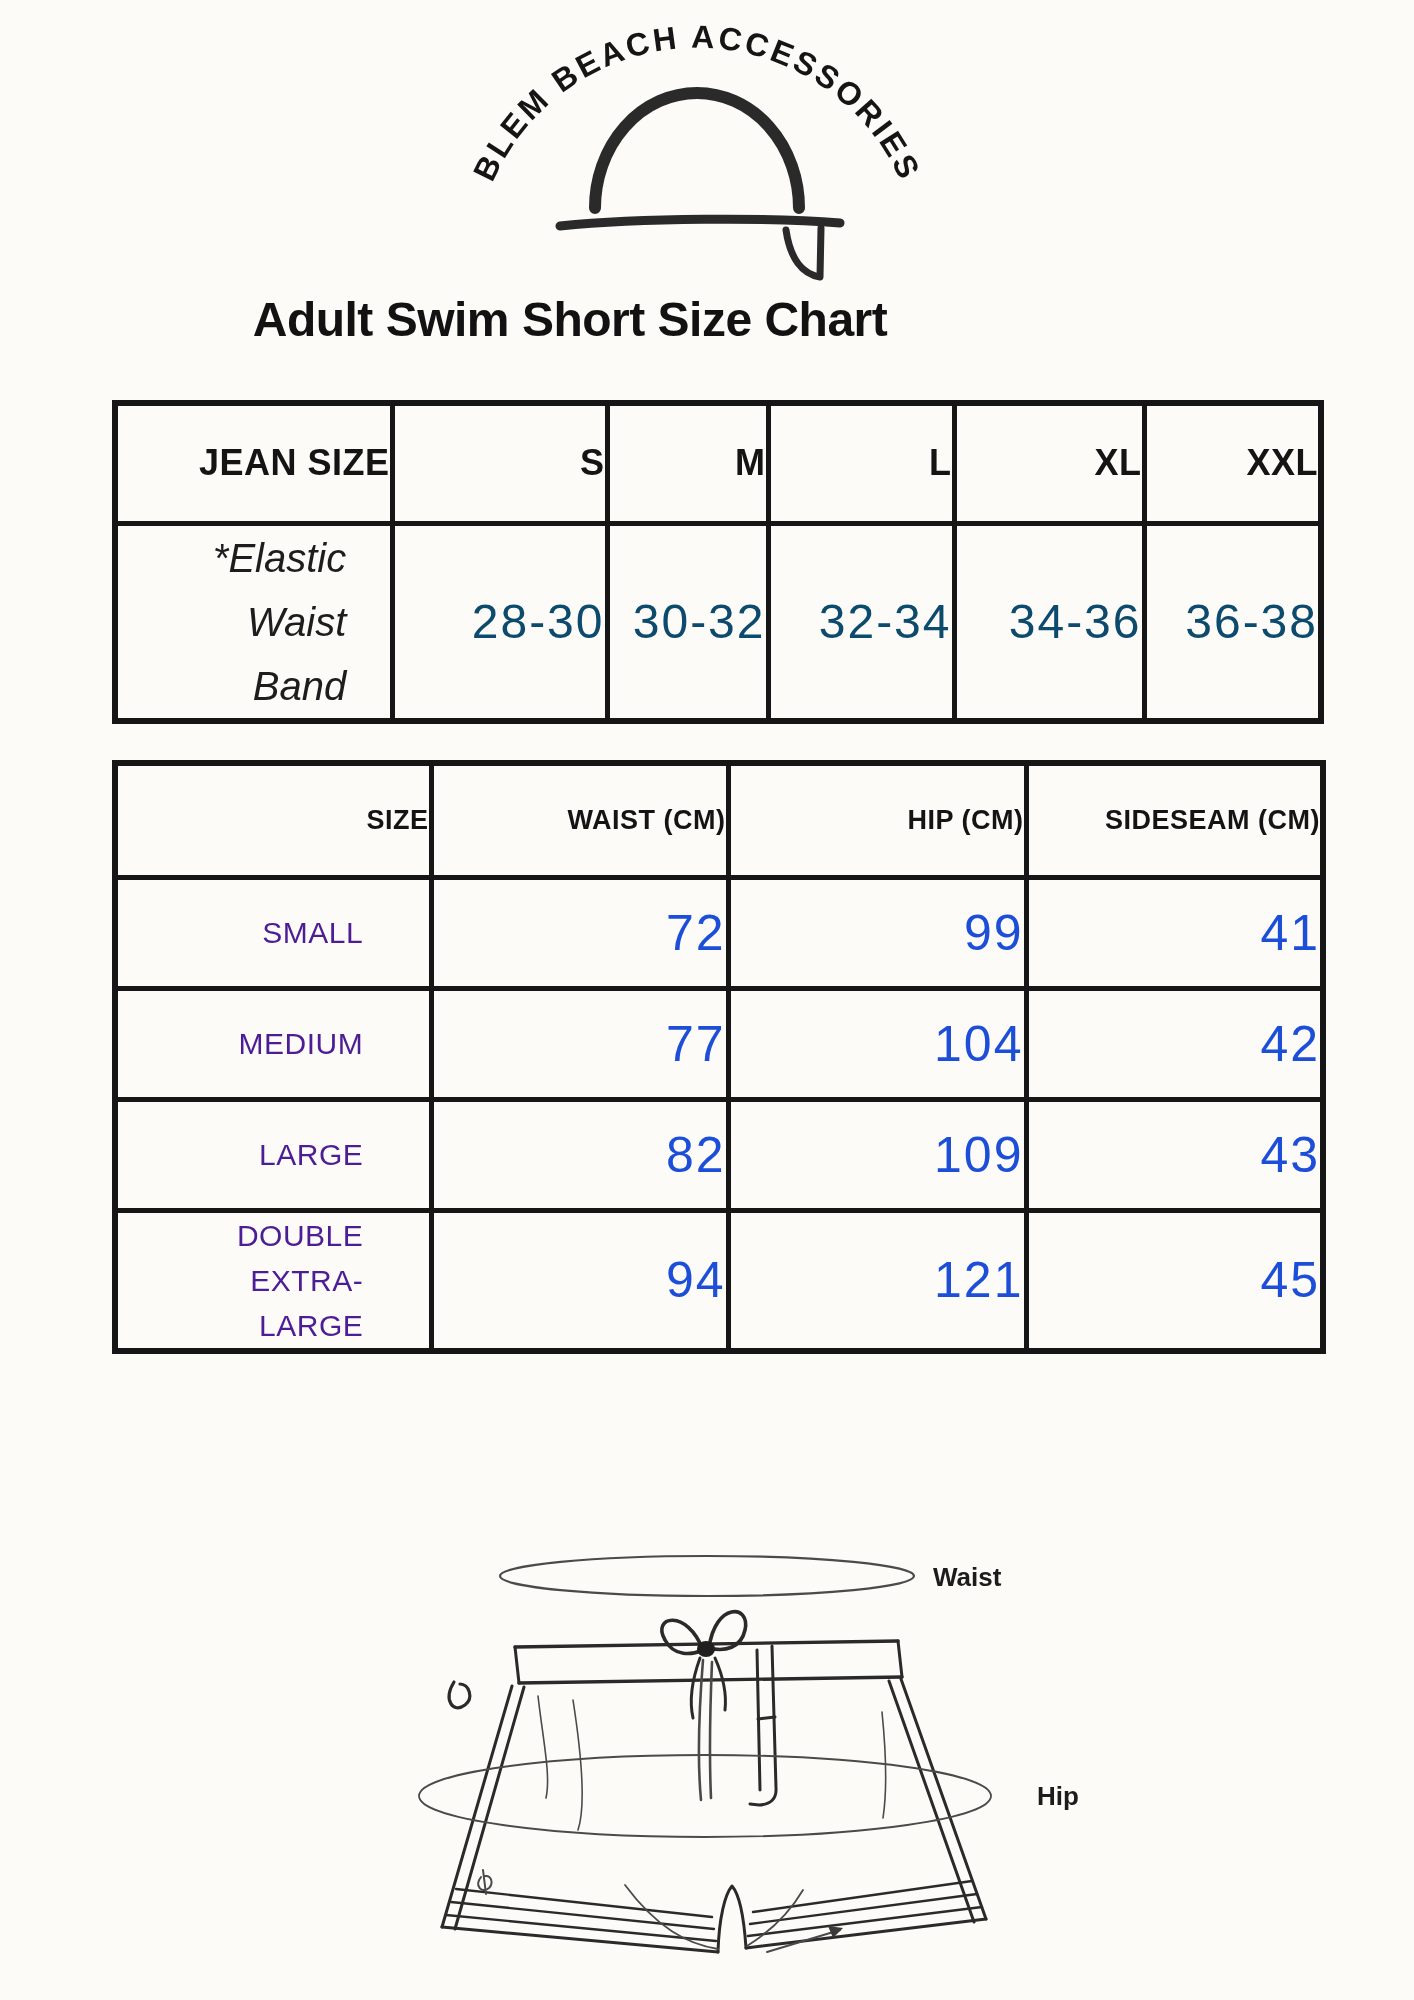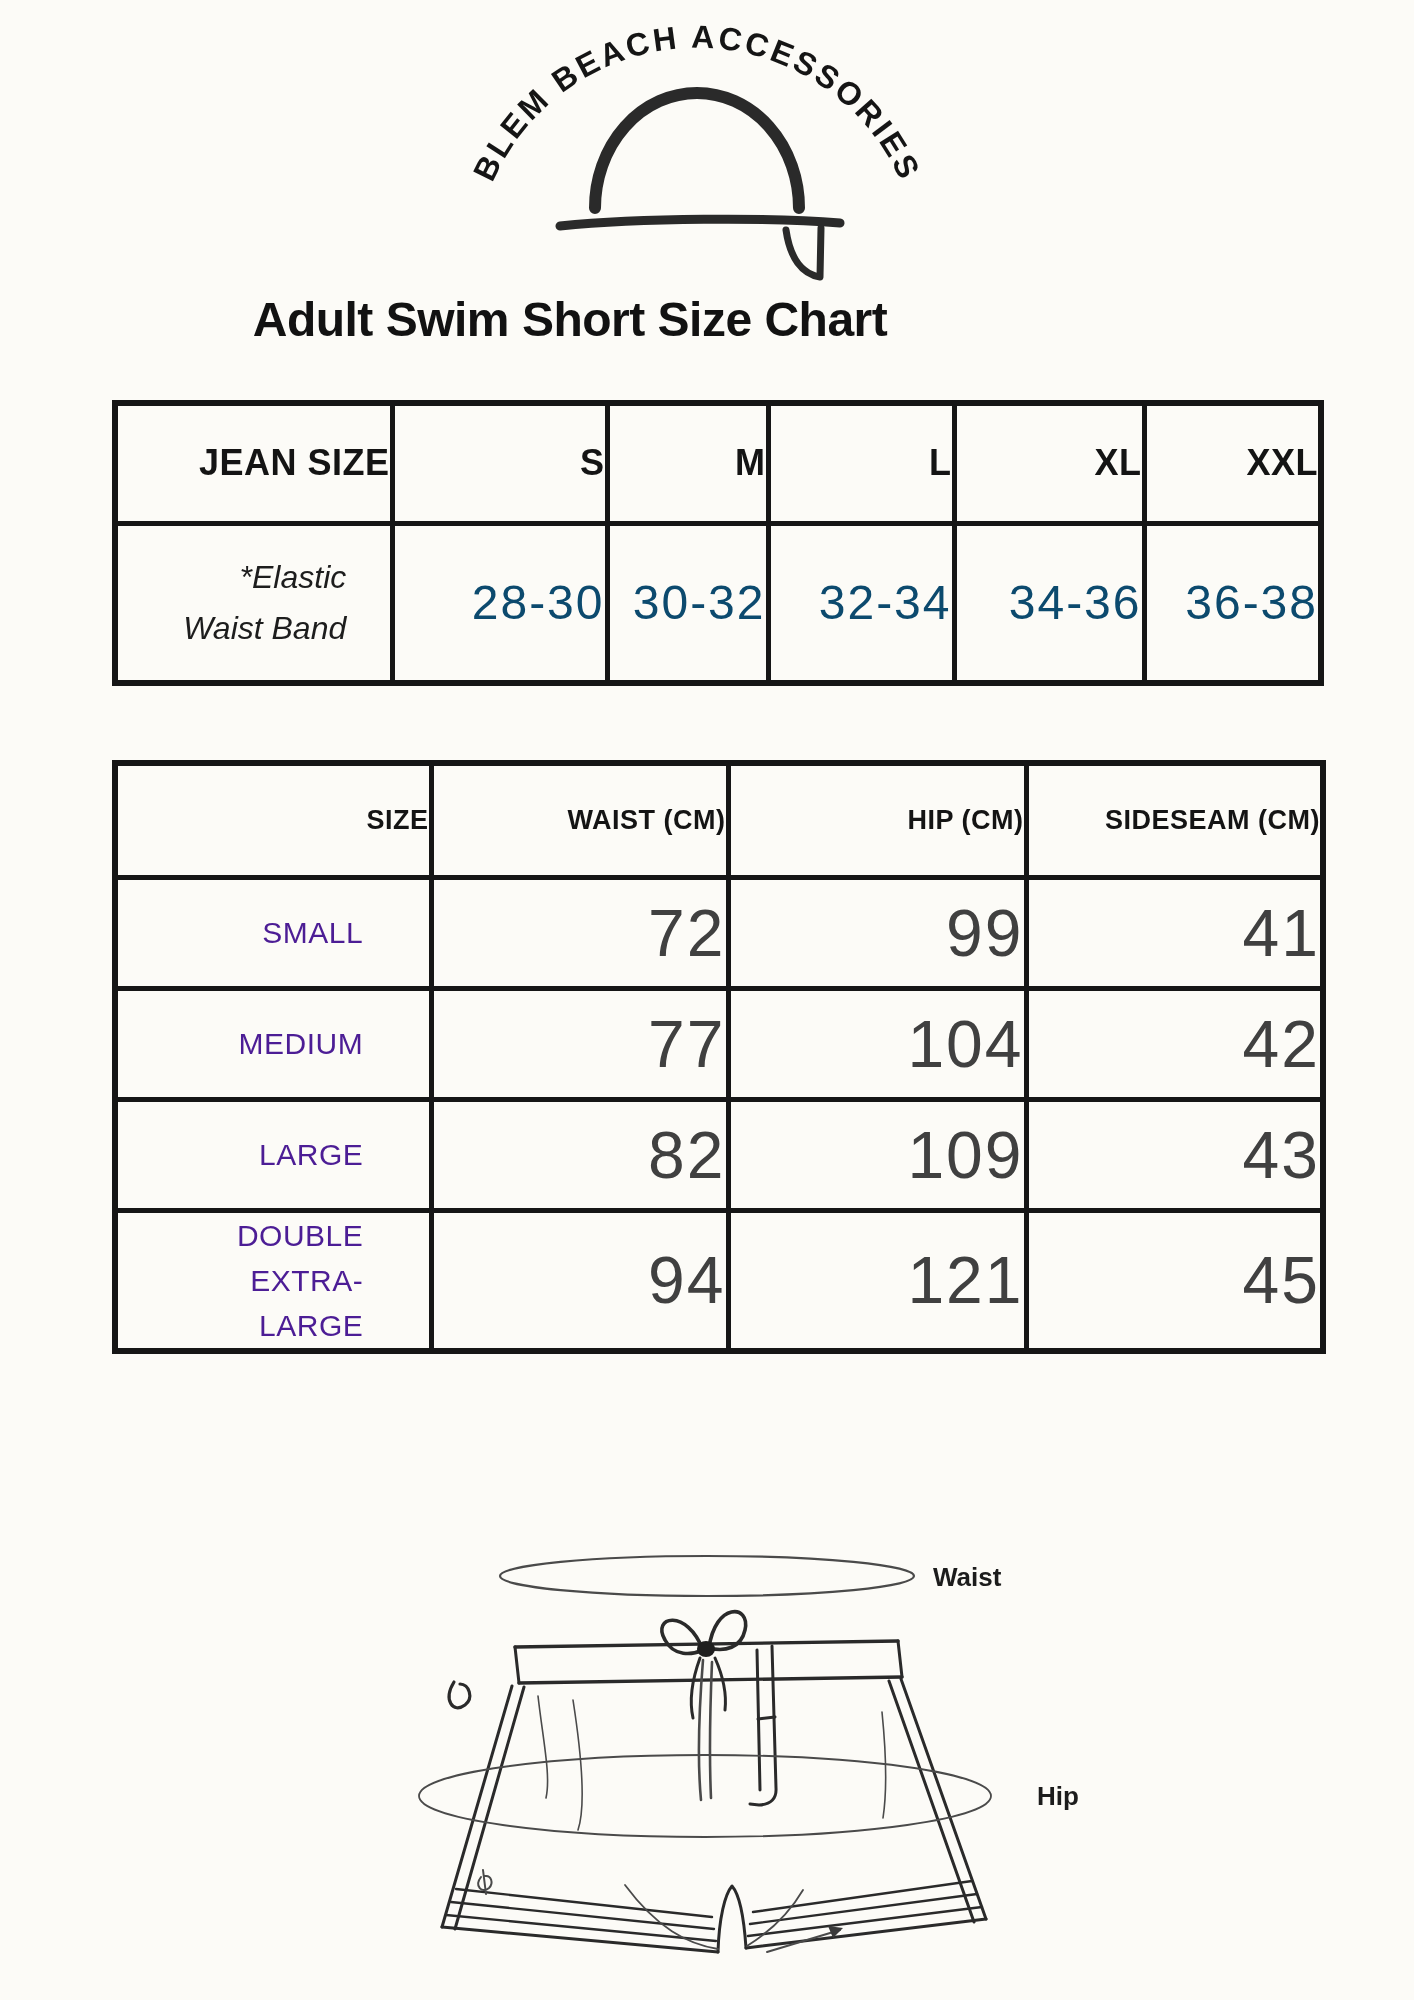--- a/index.html
+++ b/index.html
@@ -22,27 +22,27 @@
   .t2{left:112px;top:760px;width:1208px;}
   .t1 th,.t1 td,.t2 th,.t2 td{
     border:5px solid #161616;text-align:right;vertical-align:middle;padding:0;
   }
   .t1{border:6px solid #161616;}
   .t2{border:6px solid #161616;}
   .t1 .hdr-row{height:120px;}
   .t1 .data-row{height:160px;}
   .t1 th{font-size:36px;font-weight:bold;letter-spacing:0.5px;color:#141414;}
   .t1 td{font-size:48px;font-weight:normal;letter-spacing:2px;color:#0c4a6e;}
-  .t1 td.lbl{font-size:32px;font-style:italic;letter-spacing:0;color:#1d1d1d;}
+  .t1 td.lbl{font-size:40px;font-style:italic;letter-spacing:0;color:#1d1d1d;}
   .t1 td.lbl .wrap{max-width:185px;margin:0 auto;line-height:1.6;}
   .t2 .hdr-row{height:114px;}
   .t2 .data-row{height:111px;}
   .t2 .data-row-last{height:128px;}
   .t2 th{font-size:27px;font-weight:bold;letter-spacing:0.5px;color:#141414;}
-  .t2 td{font-size:66px;letter-spacing:2px;color:#404040;}
+  .t2 td{font-size:50px;letter-spacing:2px;color:#1d4ed8;}
   .t2 td.lbl{font-size:30px;letter-spacing:0.5px;color:#4c1d95;}
   .t2 td.lbl .wrap{max-width:180px;margin:0 auto;line-height:1.5;}
   .diagram-svg{position:absolute;left:335px;top:1500px;}
   .sketch{stroke:#2a2a2a;fill:none;stroke-linecap:round;stroke-linejoin:round;}
   .thin{stroke:#4a4a4a;}
   .diag-label{font-family:"Liberation Sans",sans-serif;font-size:26px;font-weight:bold;fill:#1c1c1c;}
 </style>
 </head>
 <body>
 

